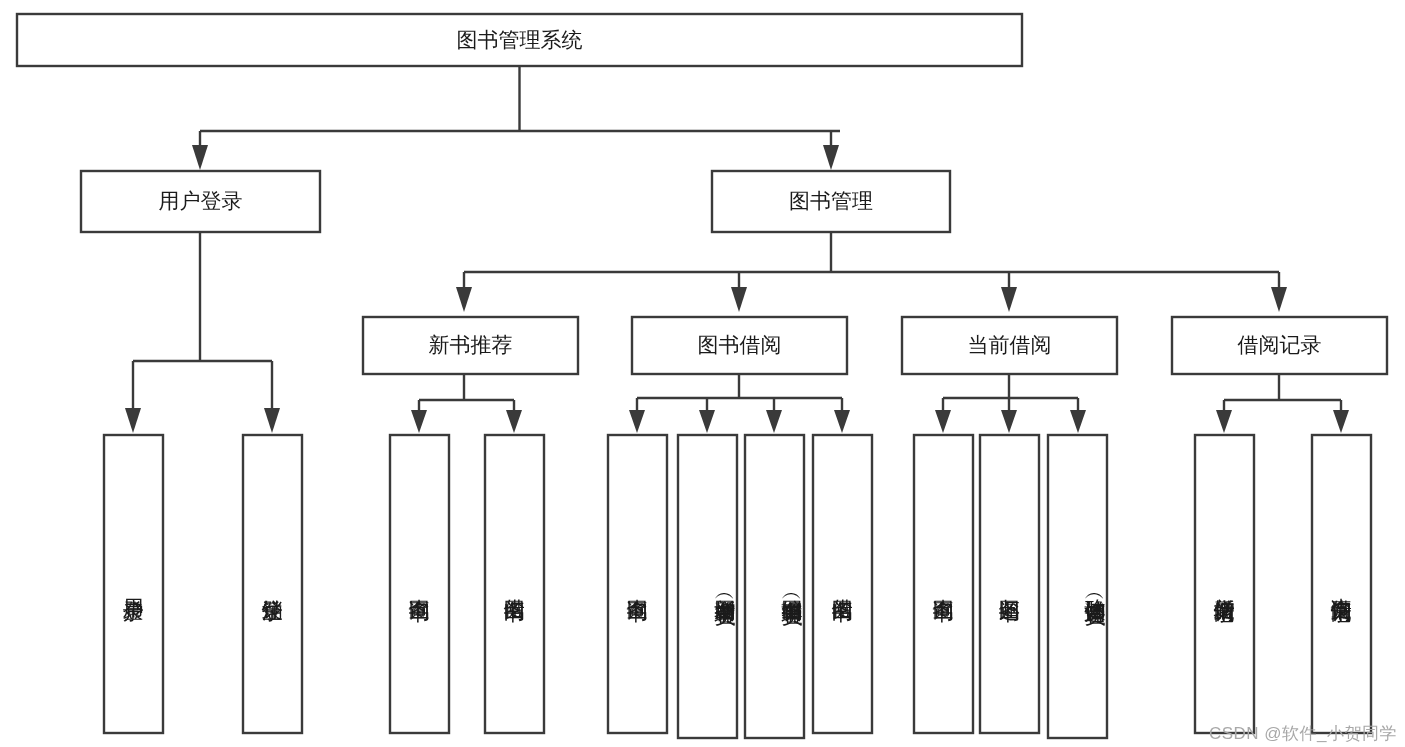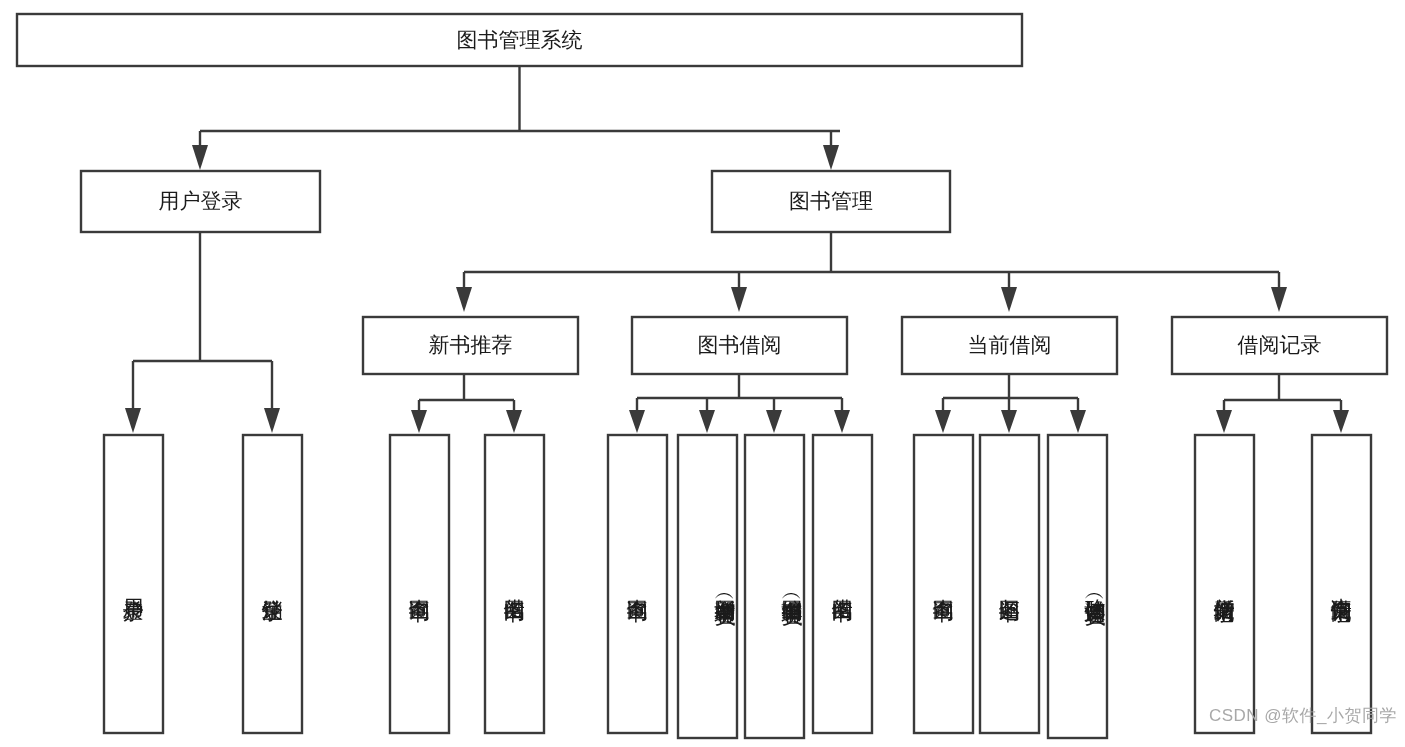--- a/index.html
+++ b/index.html
@@ -60,21 +60,21 @@
     font-size: 21px;
     line-height: 1.12;
     color: #1b1b1b;
     letter-spacing: 1px;
     white-space: nowrap;
     pointer-events: none;
   }
   .watermark {
     position: absolute;
     right: 8px;
-    bottom: 20px;
+    bottom: 2px;
     font-family: "Liberation Sans", "DejaVu Sans", sans-serif;
     font-size: 17px;
     color: #a8a8a8;
     letter-spacing: 0.5px;
     white-space: nowrap;
   }
 </style>
 </head>
 <body>
 

